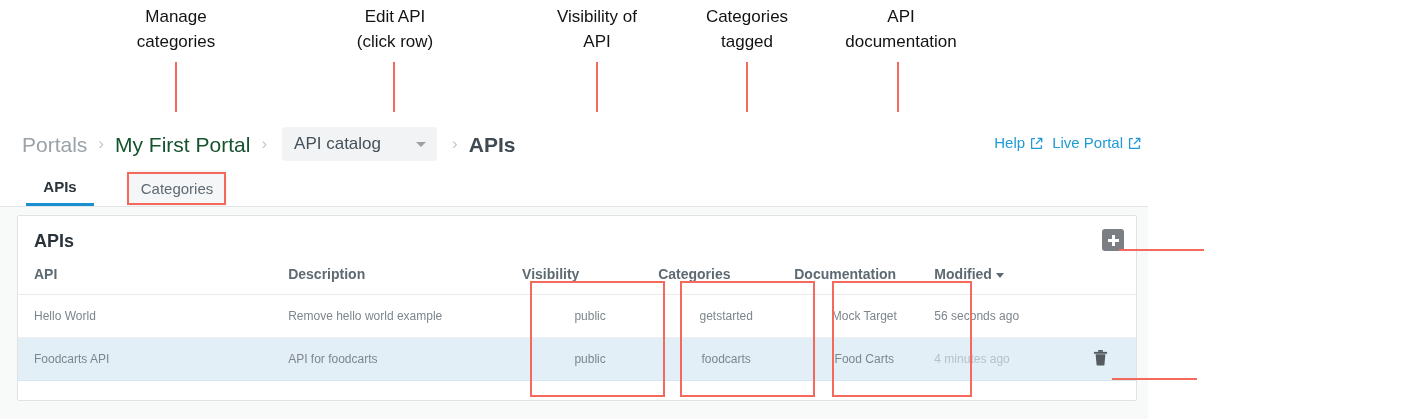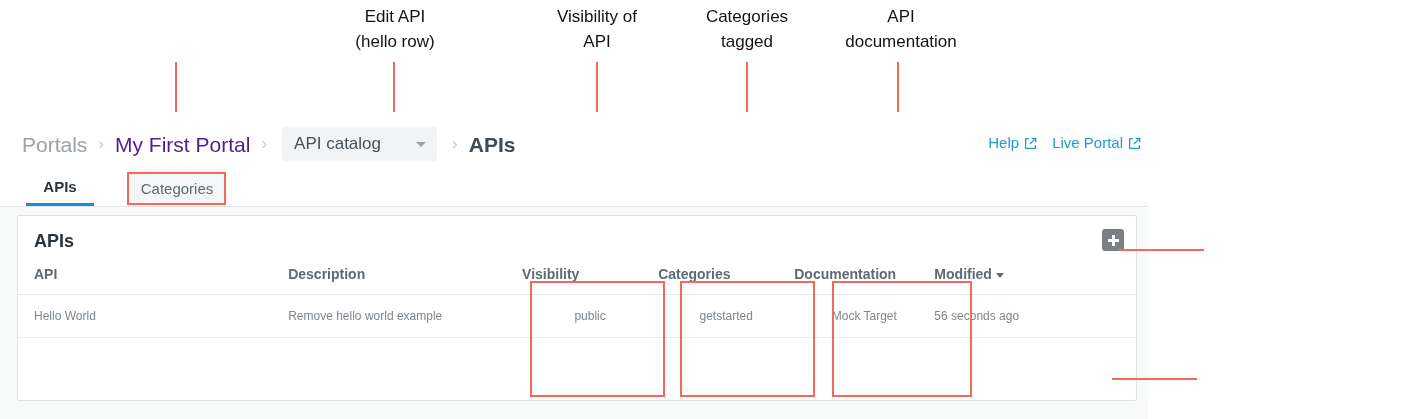--- a/index.html
+++ b/index.html
@@ -62,21 +62,21 @@
     align-items: center;
     height: 34px;
   }
   .crumb {
     font-size: 21px;
     color: #9aa2a8;
     font-weight: 400;
     line-height: 1;
     white-space: nowrap;
   }
-  .crumb.strong { color: #4c1d95; }
+  .crumb.strong { color: #14532d; }
   .crumb.current { color: #3f4a52; font-weight: 700; }
   .crumb-sep {
     color: #c3c9ce;
     font-size: 17px;
     margin: 0 11px;
     font-weight: 300;
   }
   .crumb-select {
     display: inline-flex;
     align-items: center;
@@ -97,21 +97,21 @@
     border-left: 5px solid transparent;
     border-right: 5px solid transparent;
     border-top: 5px solid #9aa2a8;
   }
 
   .toplinks {
     position: absolute;
     right: 262px; top: 22px;
     display: flex;
     align-items: center;
-    gap: 15px;
+    gap: 9px;
     font-size: 15px;
   }
   .toplink {
     color: #1f9ad6;
     display: inline-flex;
     align-items: center;
     gap: 5px;
     text-decoration: none;
     white-space: nowrap;
   }
@@ -250,22 +250,24 @@
     display: inline-block;
     width: 15px; height: 17px;
     cursor: pointer;
   }
 </style>
 </head>
 <body>
 
 <div id="page">
 
+  <div class="anno-label" style="left:106px; top:4px; width:140px;">Manage
+categories</div>
   <div class="anno-label" style="left:325px; top:4px; width:140px;">Edit API
-(hello row)</div>
+(click row)</div>
   <div class="anno-label" style="left:527px; top:4px; width:140px;">Visibility of
 API</div>
   <div class="anno-label" style="left:677px; top:4px; width:140px;">Categories
 tagged</div>
   <div class="anno-label" style="left:826px; top:4px; width:150px;">API
 documentation</div>
 
   <div class="anno-vline" style="left:175px; top:62px; height:114px;"></div>
   <div class="anno-vline" style="left:393px; top:62px; height:311px;"></div>
   <div class="anno-vline" style="left:596px; top:62px; height:219px;"></div>
@@ -346,20 +348,37 @@
         <tbody>
           <tr>
             <td class="col-api">Hello World</td>
             <td class="col-desc">Remove hello world example</td>
             <td class="col-vis">public</td>
             <td class="col-cat">getstarted</td>
             <td class="col-doc">Mock Target</td>
             <td class="col-mod">56 seconds ago</td>
             <td class="col-act"></td>
           </tr>
+          <tr class="row-selected">
+            <td class="col-api">Foodcarts API</td>
+            <td class="col-desc">API for foodcarts</td>
+            <td class="col-vis">public</td>
+            <td class="col-cat">foodcarts</td>
+            <td class="col-doc">Food Carts</td>
+            <td class="col-mod muted">4 minutes ago</td>
+            <td class="col-act">
+              <span class="trash">
+                <svg viewBox="0 0 16 18" width="15" height="17">
+                  <rect x="1" y="3" width="14" height="2" fill="#555b60"></rect>
+                  <rect x="5.5" y="1" width="5" height="2" fill="#555b60"></rect>
+                  <path d="M2.8 5.6h10.4l-1 11.2a.8.8 0 0 1-.8.7H4.6a.8.8 0 0 1-.8-.7z" fill="#555b60"></path>
+                </svg>
+              </span>
+            </td>
+          </tr>
         </tbody>
       </table>
     </div>
   </div>
 
   <div class="anno-box" style="left:127px; top:172px; width:99px; height:33px;"></div>
   <div class="anno-box" style="left:530px; top:281px; width:135px; height:116px;"></div>
   <div class="anno-box" style="left:680px; top:281px; width:135px; height:116px;"></div>
   <div class="anno-box" style="left:832px; top:281px; width:140px; height:116px;"></div>
 

